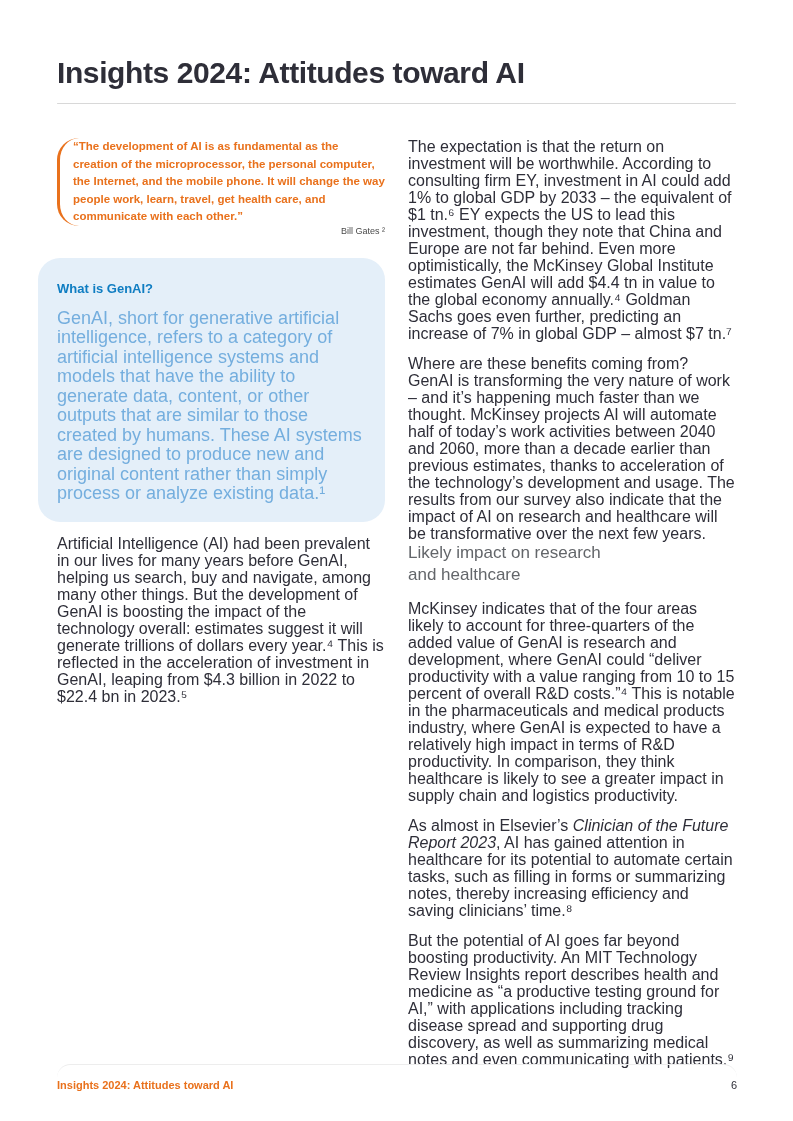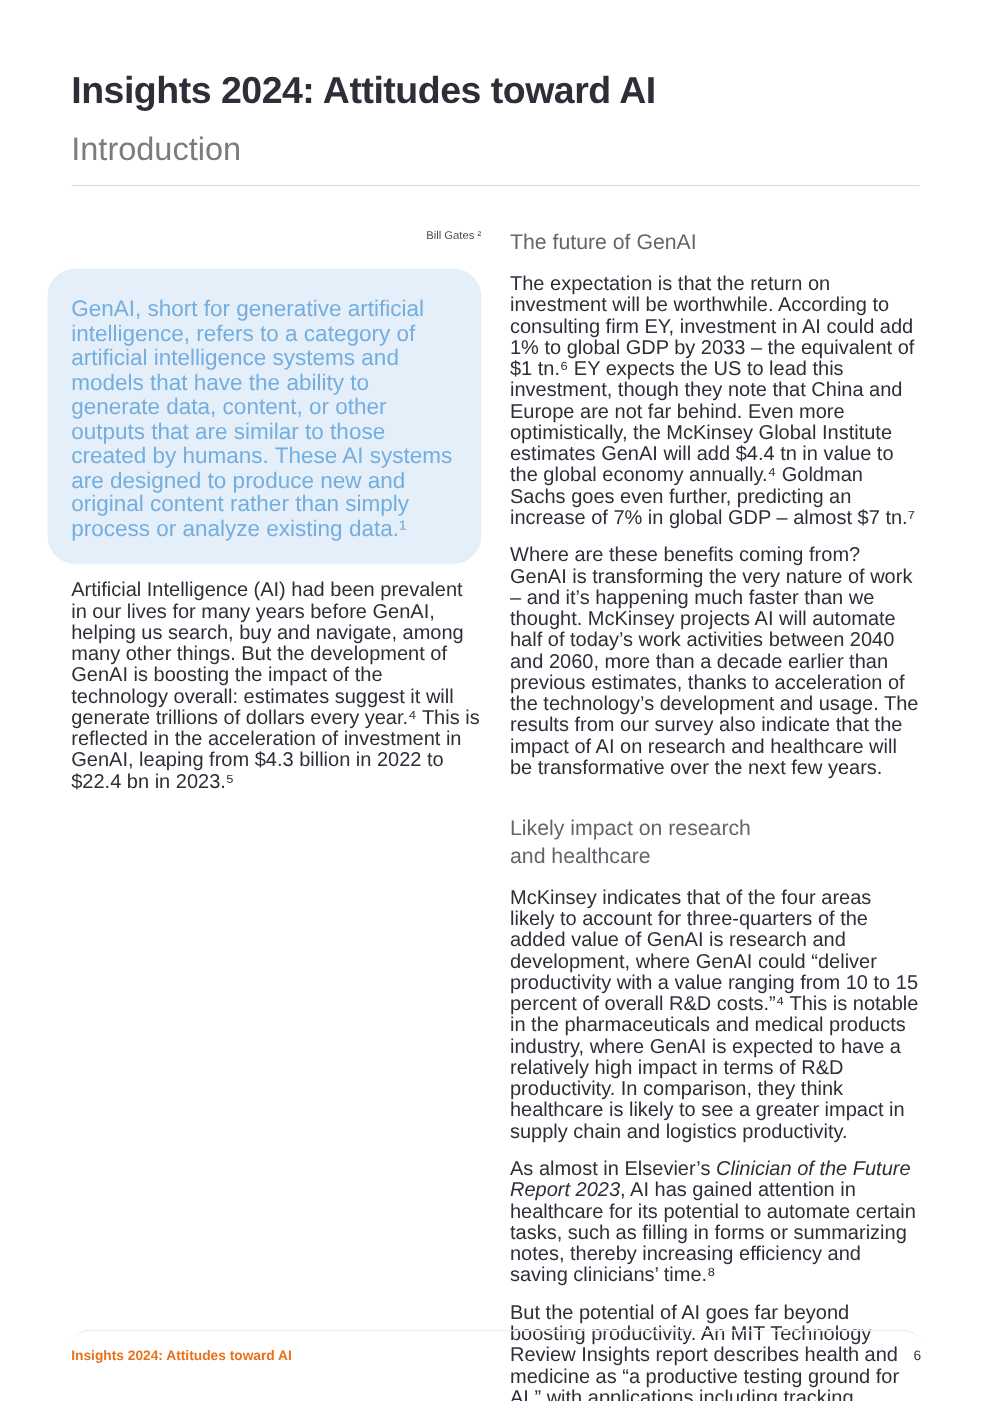--- a/index.html
+++ b/index.html
@@ -85,21 +85,21 @@
 
   
   .section-heading {
     font-size: 17px;
     font-weight: 400;
     color: #63666A;
     line-height: 22px;
     white-space: pre-line;
     margin-bottom: 14px;
   }
-  .section-heading.second { margin-top: 29px; }
+  .section-heading.second { }
   .em { font-style: italic; }
 
   
   .footer {
     position: absolute;
     left: 57px; right: 56px;
     bottom: 30px;
     display: flex;
     justify-content: space-between;
     align-items: baseline;
@@ -115,41 +115,43 @@
     color: #2E2E38;
     font-size: 11px;
   }
 </style>
 </head>
 <body>
 
 <div class="page">
 
   <h1 class="page-title">Insights 2024: Attitudes toward AI</h1>
-  <h2 class="page-subtitle">Introduction</h2>
   <hr class="title-divider">
 
   <div class="columns">
 
     <div class="col">
 
+      <div class="quote-block">
+        <p class="quote-text">“The development of AI is as fundamental as the creation of the microprocessor, the personal computer, the Internet, and the mobile phone. It will change the way people work, learn, travel, get health care, and communicate with each other.”</p>
+      </div>
       <p class="quote-attribution">Bill Gates ²</p>
 
 
       <div class="callout">
+        <p class="callout-heading">What is GenAI?</p>
         <p class="callout-body">GenAI, short for generative artificial intelligence, refers to a category of artificial intelligence systems and models that have the ability to generate data, content, or other outputs that are similar to those created by humans. These AI systems are designed to produce new and original content rather than simply process or analyze existing data.¹</p>
       </div>
 
       <p class="body-para">Artificial Intelligence (AI) had been prevalent in our lives for many years before GenAI, helping us search, buy and navigate, among many other things. But the development of GenAI is boosting the impact of the technology overall: estimates suggest it will generate trillions of dollars every year.⁴ This is reflected in the acceleration of investment in GenAI, leaping from $4.3 billion in 2022 to $22.4 bn in 2023.⁵</p>
 
     </div>
 
     <div class="col">
 
-      <h3 class="section-heading">The future of GenAI</h3>
       <p class="body-para" style="margin-top:0;">The expectation is that the return on investment will be worthwhile. According to consulting firm EY, investment in AI could add 1% to global GDP by 2033 – the equivalent of $1 tn.⁶ EY expects the US to lead this investment, though they note that China and Europe are not far behind. Even more optimistically, the McKinsey Global Institute estimates GenAI will add $4.4 tn in value to the global economy annually.⁴ Goldman Sachs goes even further, predicting an increase of 7% in global GDP – almost $7 tn.⁷</p>
       <p class="body-para">Where are these benefits coming from? GenAI is transforming the very nature of work – and it’s happening much faster than we thought. McKinsey projects AI will automate half of today’s work activities between 2040 and 2060, more than a decade earlier than previous estimates, thanks to acceleration of the technology’s development and usage. The results from our survey also indicate that the impact of AI on research and healthcare will be transformative over the next few years.</p>
 
       <h3 class="section-heading second">Likely impact on research
 and healthcare</h3>
       <p class="body-para" style="margin-top:0;">McKinsey indicates that of the four areas likely to account for three-quarters of the added value of GenAI is research and development, where GenAI could “deliver productivity with a value ranging from 10 to 15 percent of overall R&amp;D costs.”⁴ This is notable in the pharmaceuticals and medical products industry, where GenAI is expected to have a relatively high impact in terms of R&amp;D productivity. In comparison, they think healthcare is likely to see a greater impact in supply chain and logistics productivity.</p>
       <p class="body-para"><span>As almost in Elsevier’s </span><span class="em">Clinician of the Future Report 2023</span><span>, AI has gained attention in healthcare for its potential to automate certain tasks, such as filling in forms or summarizing notes, thereby increasing efficiency and saving clinicians’ time.⁸</span></p>
       <p class="body-para">But the potential of AI goes far beyond boosting productivity. An MIT Technology Review Insights report describes health and medicine as “a productive testing ground for AI,” with applications including tracking disease spread and supporting drug discovery, as well as summarizing medical notes and even communicating with patients.⁹</p>
 
     </div>

